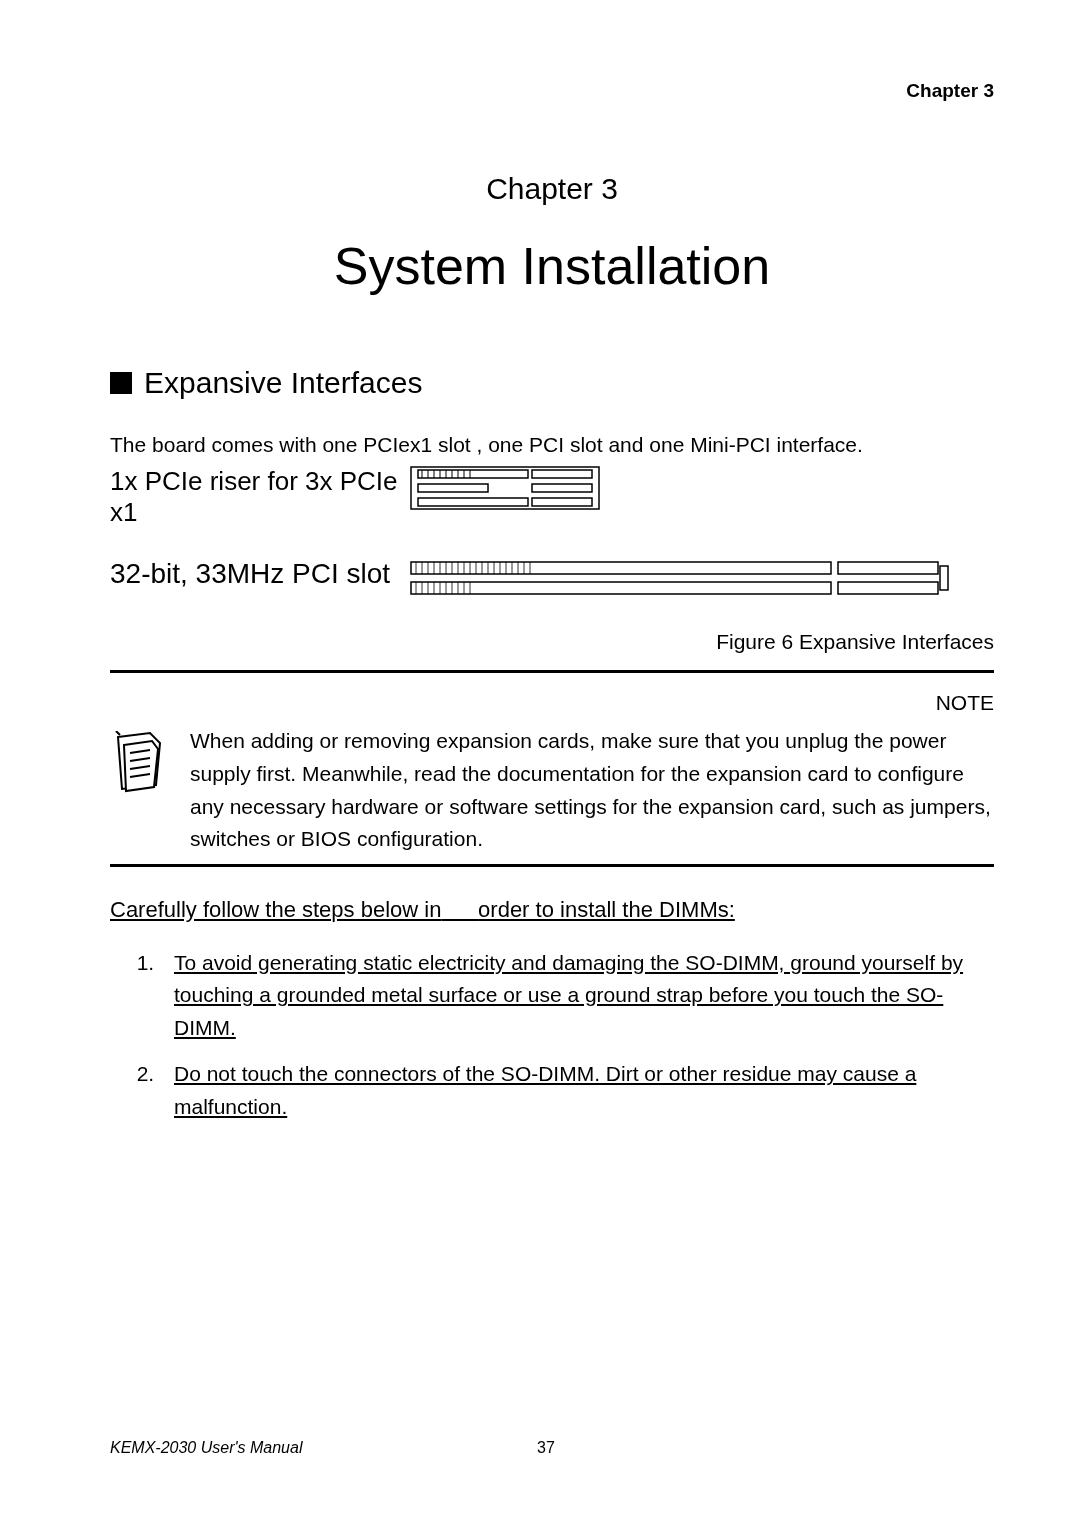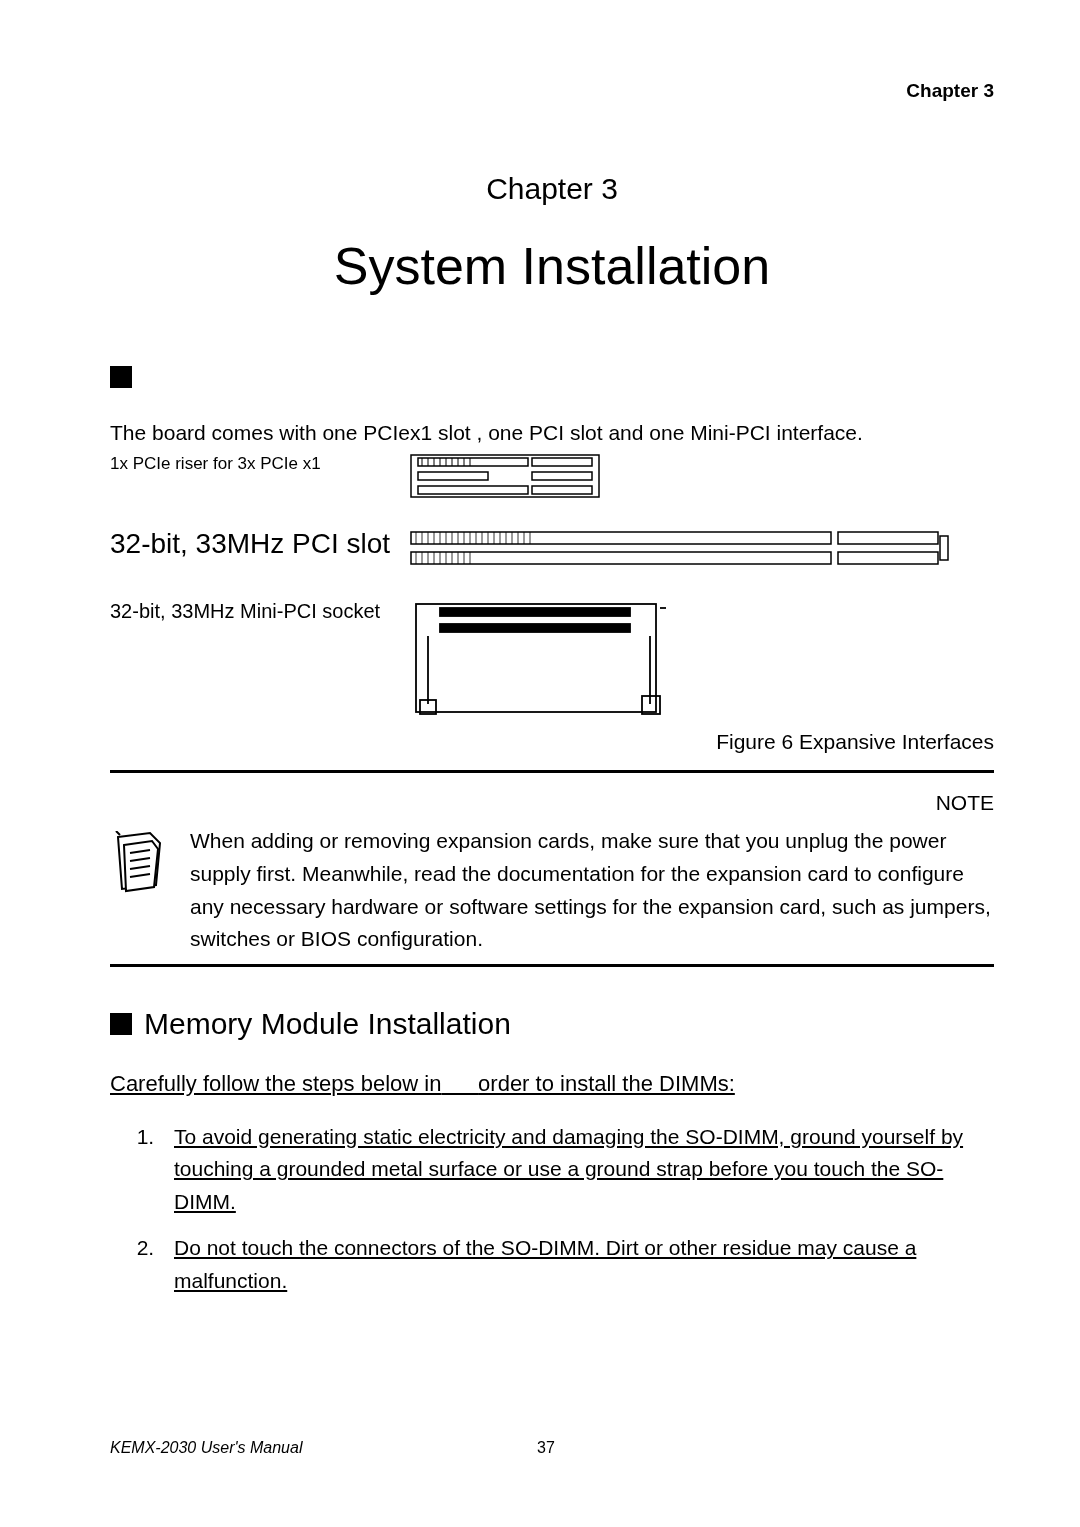--- a/index.html
+++ b/index.html
@@ -59,21 +59,21 @@
     margin-bottom: 6px;
   }
   .row {
     display: flex;
     align-items: flex-start;
     margin-bottom: 30px;
   }
   .row .label {
     width: 300px;
     flex: none;
-    font-size: 17px;
+    font-size: 26px;
   }
   .row .diagram {
     flex: 1;
   }
   .fig-caption {
     text-align: right;
     font-size: 21px;
     margin: 10px 0 16px 0;
   }
   hr.heavy {
@@ -140,20 +140,21 @@
 <div class="page">
 
   <div class="header-right">Chapter 3</div>
 
   <div class="chapter-line">Chapter 3</div>
 
   <div class="title">System Installation</div>
 
   <div class="h2">
     <span class="bullet-sq"></span>
+    <span>Expansive Interfaces</span>
   </div>
 
   <p class="body-text">The board comes with one PCIex1 slot , one PCI slot and one Mini-PCI interface.</p>
 
   <div class="interfaces-block">
 
     <div class="row">
       <div class="label small-text">1x PCIe riser for 3x PCIe x1</div>
       <div class="diagram">
         <svg width="190" height="44" viewBox="0 0 190 44">
@@ -193,37 +194,20 @@
             <rect x="530" y="8" width="8" height="24"></rect>
           </g>
           <g stroke="#000" stroke-width="0.8">
             <path d="M6 4 v12 M12 4 v12 M18 4 v12 M24 4 v12 M30 4 v12 M36 4 v12 M42 4 v12 M48 4 v12 M54 4 v12 M60 4 v12 M66 4 v12 M72 4 v12 M78 4 v12 M84 4 v12 M90 4 v12 M96 4 v12 M102 4 v12 M108 4 v12 M114 4 v12 M120 4 v12"></path>
             <path d="M6 24 v12 M12 24 v12 M18 24 v12 M24 24 v12 M30 24 v12 M36 24 v12 M42 24 v12 M48 24 v12 M54 24 v12 M60 24 v12"></path>
           </g>
         </svg>
       </div>
     </div>
 
-    <div class="row" style="margin-bottom:6px;">
-      <div class="label" style="font-size:20px;">32-bit, 33MHz Mini-PCI socket</div>
-      <div class="diagram">
-        <svg width="260" height="120" viewBox="0 0 260 120">
-          <g stroke="#000" fill="none" stroke-width="1.8">
-            <rect x="6" y="4" width="240" height="108"></rect>
-            <rect x="30" y="8" width="190" height="8" fill="#000"></rect>
-            <rect x="30" y="24" width="190" height="8" fill="#000"></rect>
-            <line x1="18" y1="36" x2="18" y2="104"></line>
-            <line x1="240" y1="36" x2="240" y2="104"></line>
-            <rect x="10" y="100" width="16" height="14"></rect>
-            <rect x="232" y="96" width="18" height="18"></rect>
-            <line x1="250" y1="8" x2="256" y2="8"></line>
-          </g>
-        </svg>
-      </div>
-    </div>
 
   </div>
 
   <div class="fig-caption">Figure 6 Expansive Interfaces</div>
 
   <hr class="heavy">
 
   <div class="note-title">NOTE</div>
 
   <div class="note-body">
@@ -238,24 +222,20 @@
           <line x1="20" y1="38" x2="40" y2="35"></line>
           <line x1="20" y1="46" x2="40" y2="43"></line>
         </g>
       </svg>
     </div>
     <div class="note-text">When adding or removing expansion cards, make sure that you unplug the power supply first. Meanwhile, read the documentation for the expansion card to configure any necessary hardware or software settings for the expansion card, such as jumpers, switches or BIOS configuration.</div>
   </div>
 
   <hr class="heavy">
 
-  <div class="h2" style="margin-top:40px;">
-    <span class="bullet-sq"></span>
-    <span>Memory Module Installation</span>
-  </div>
 
   <div class="subhead">
     <span>Carefully follow the steps below in</span>
     &nbsp;&nbsp;&nbsp;&nbsp;
     <span>order to install the DIMMs:</span>
   </div>
 
   <ol class="steps">
     <li>To avoid generating static electricity and damaging the SO-DIMM, ground yourself by touching a grounded metal surface or use a ground strap before you touch the SO-DIMM.</li>
     <li>Do not touch the connectors of the SO-DIMM. Dirt or other residue may cause a malfunction.</li>

